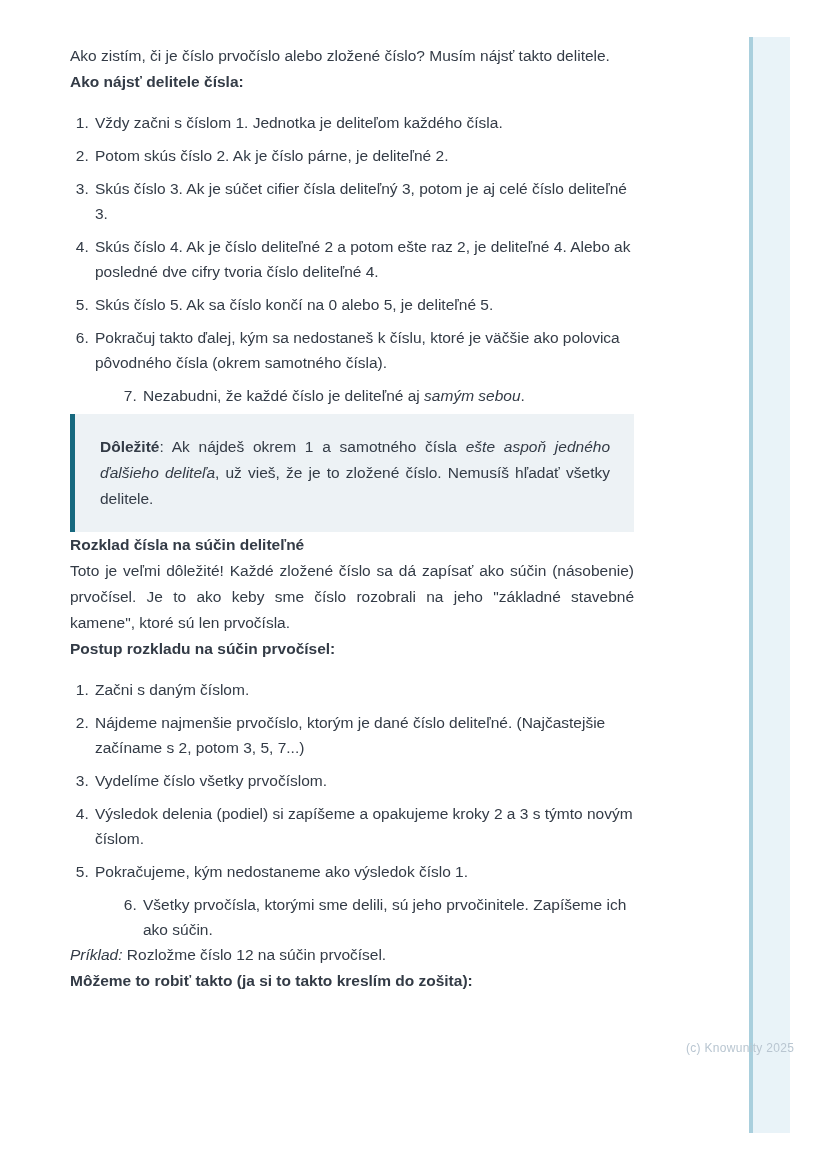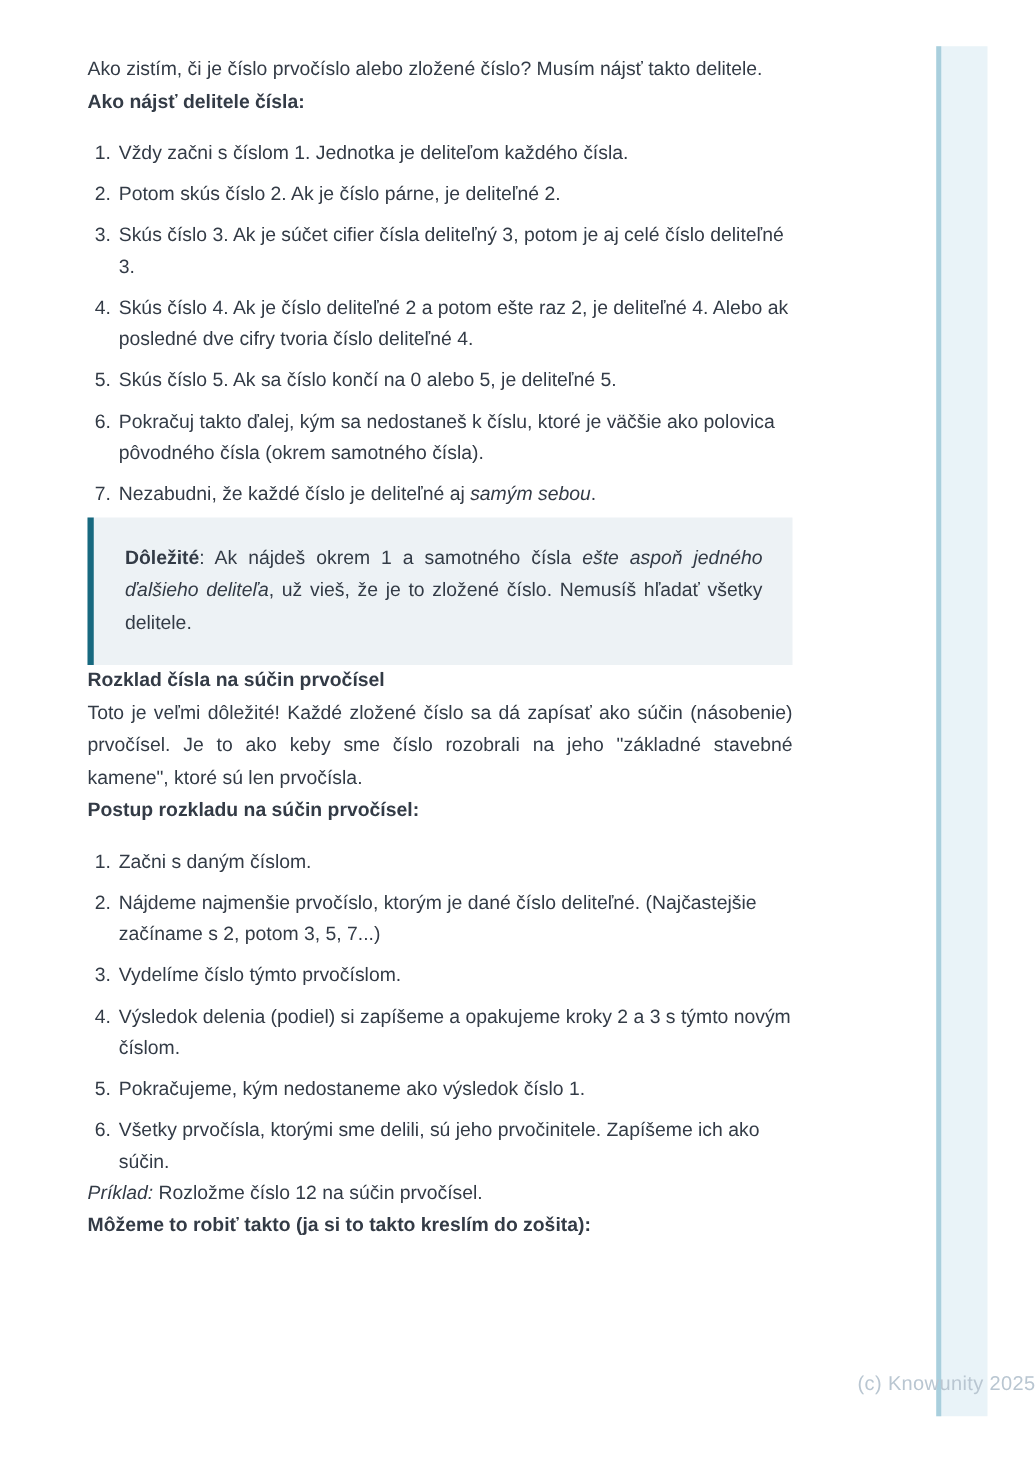--- a/index.html
+++ b/index.html
@@ -20,41 +20,41 @@
   .content{position:absolute;left:70px;top:43px;width:564px;}
   .content p{margin:0;}
   .heading{font-weight:bold;margin:0;}
   .h-find{margin-top:20px;}
   .h-factor{margin-top:28px;}
   .h-steps{margin-top:26px;}
   .para-intro{margin:0;}
   .para-justify{text-align:justify;margin-top:13px;}
   ol{margin:15px 0 0 0;padding-left:23px;}
   ol li{margin:0 0 8px 0;line-height:25px;padding-left:2px;}
-  ol li:last-child{margin-bottom:0;}
+  ol li:last-child{margin-bottom:0;margin-left:48px;}
   .callout{
     margin-top:6px;
     background:var(--callout-bg);
     border-left:5px solid var(--callout-border);
     padding:20px 24px 20px 25px;
     text-align:justify;
   }
   .i{font-style:italic;}
   .b{font-weight:bold;}
   .para-example{margin-top:12px;}
   .para-outro{margin-top:18px;font-weight:bold;}
   .page-strip{
     position:absolute;left:749px;top:37px;width:37px;height:1096px;
     background:var(--strip);
     border-left:4px solid var(--strip-edge);
     z-index:1;
   }
   .watermark{
-    position:absolute;left:686px;top:1101px;z-index:2;
-    font-size:16px;line-height:14px;color:var(--watermark);
+    position:absolute;left:686px;top:1041px;z-index:2;
+    font-size:12px;line-height:14px;color:var(--watermark);
     letter-spacing:0.3px;white-space:nowrap;
   }
 </style>
 </head>
 <body>
 
 <div class="content">
 
   <p class="para-intro">Ako zistím, či je číslo prvočíslo alebo zložené číslo? Musím nájsť takto delitele.</p>
 
@@ -67,30 +67,30 @@
       <li><span>Skús číslo 4. Ak je číslo deliteľné 2 a potom ešte raz 2, je deliteľné 4. Alebo ak posledné dve cifry tvoria číslo deliteľné 4.</span></li>
       <li><span>Skús číslo 5. Ak sa číslo končí na 0 alebo 5, je deliteľné 5.</span></li>
       <li><span>Pokračuj takto ďalej, kým sa nedostaneš k číslu, ktoré je väčšie ako polovica pôvodného čísla (okrem samotného čísla).</span></li>
       <li><span>Nezabudni, že každé číslo je deliteľné aj </span><span class="i">samým sebou</span><span>.</span></li>
     </ol>
 
   <div class="callout">
     <span class="b">Dôležité</span><span>: </span><span>Ak nájdeš okrem 1 a samotného čísla </span><span class="i">ešte aspoň jedného ďalšieho deliteľa</span><span>, už vieš, že je to zložené číslo. Nemusíš hľadať všetky delitele.</span>
   </div>
 
-  <p class="heading h-factor">Rozklad čísla na súčin prvočísel</p>
+  <p class="heading h-factor">Rozklad čísla na súčin deliteľné</p>
 
   <p class="para-justify">Toto je veľmi dôležité! Každé zložené číslo sa dá zapísať ako súčin (násobenie) prvočísel. Je to ako keby sme číslo rozobrali na jeho "základné stavebné kamene", ktoré sú len prvočísla.</p>
 
   <p class="heading h-steps">Postup rozkladu na súčin prvočísel:</p>
 
   <ol>
       <li><span>Začni s daným číslom.</span></li>
       <li><span>Nájdeme najmenšie prvočíslo, ktorým je dané číslo deliteľné. (Najčastejšie začíname s 2, potom 3, 5, 7...)</span></li>
-      <li><span>Vydelíme číslo týmto prvočíslom.</span></li>
+      <li><span>Vydelíme číslo všetky prvočíslom.</span></li>
       <li><span>Výsledok delenia (podiel) si zapíšeme a opakujeme kroky 2 a 3 s týmto novým číslom.</span></li>
       <li><span>Pokračujeme, kým nedostaneme ako výsledok číslo 1.</span></li>
       <li><span>Všetky prvočísla, ktorými sme delili, sú jeho prvočinitele. Zapíšeme ich ako súčin.</span></li>
     </ol>
 
   <p class="para-example"><span class="i">Príklad:</span><span> Rozložme číslo 12 na súčin prvočísel.</span></p>
 
   <p class="para-outro">Môžeme to robiť takto (ja si to takto kreslím do zošita):</p>
 
 </div>

